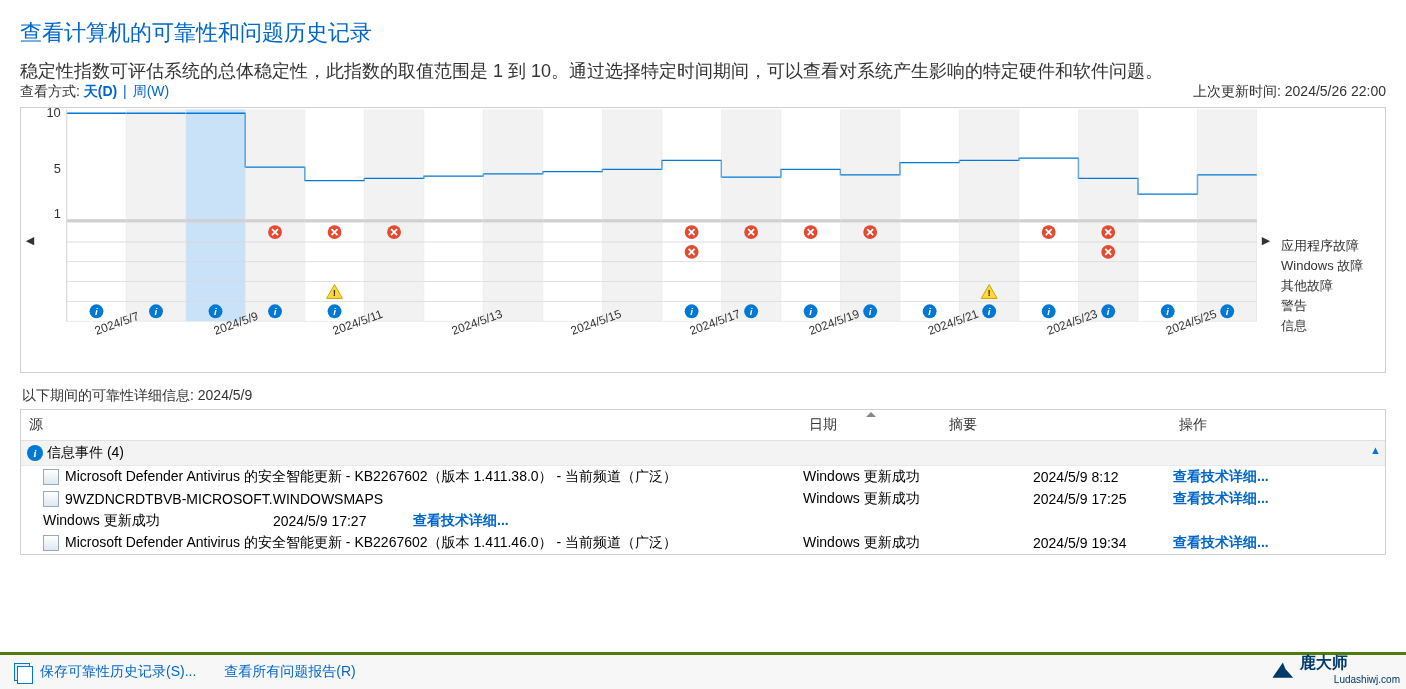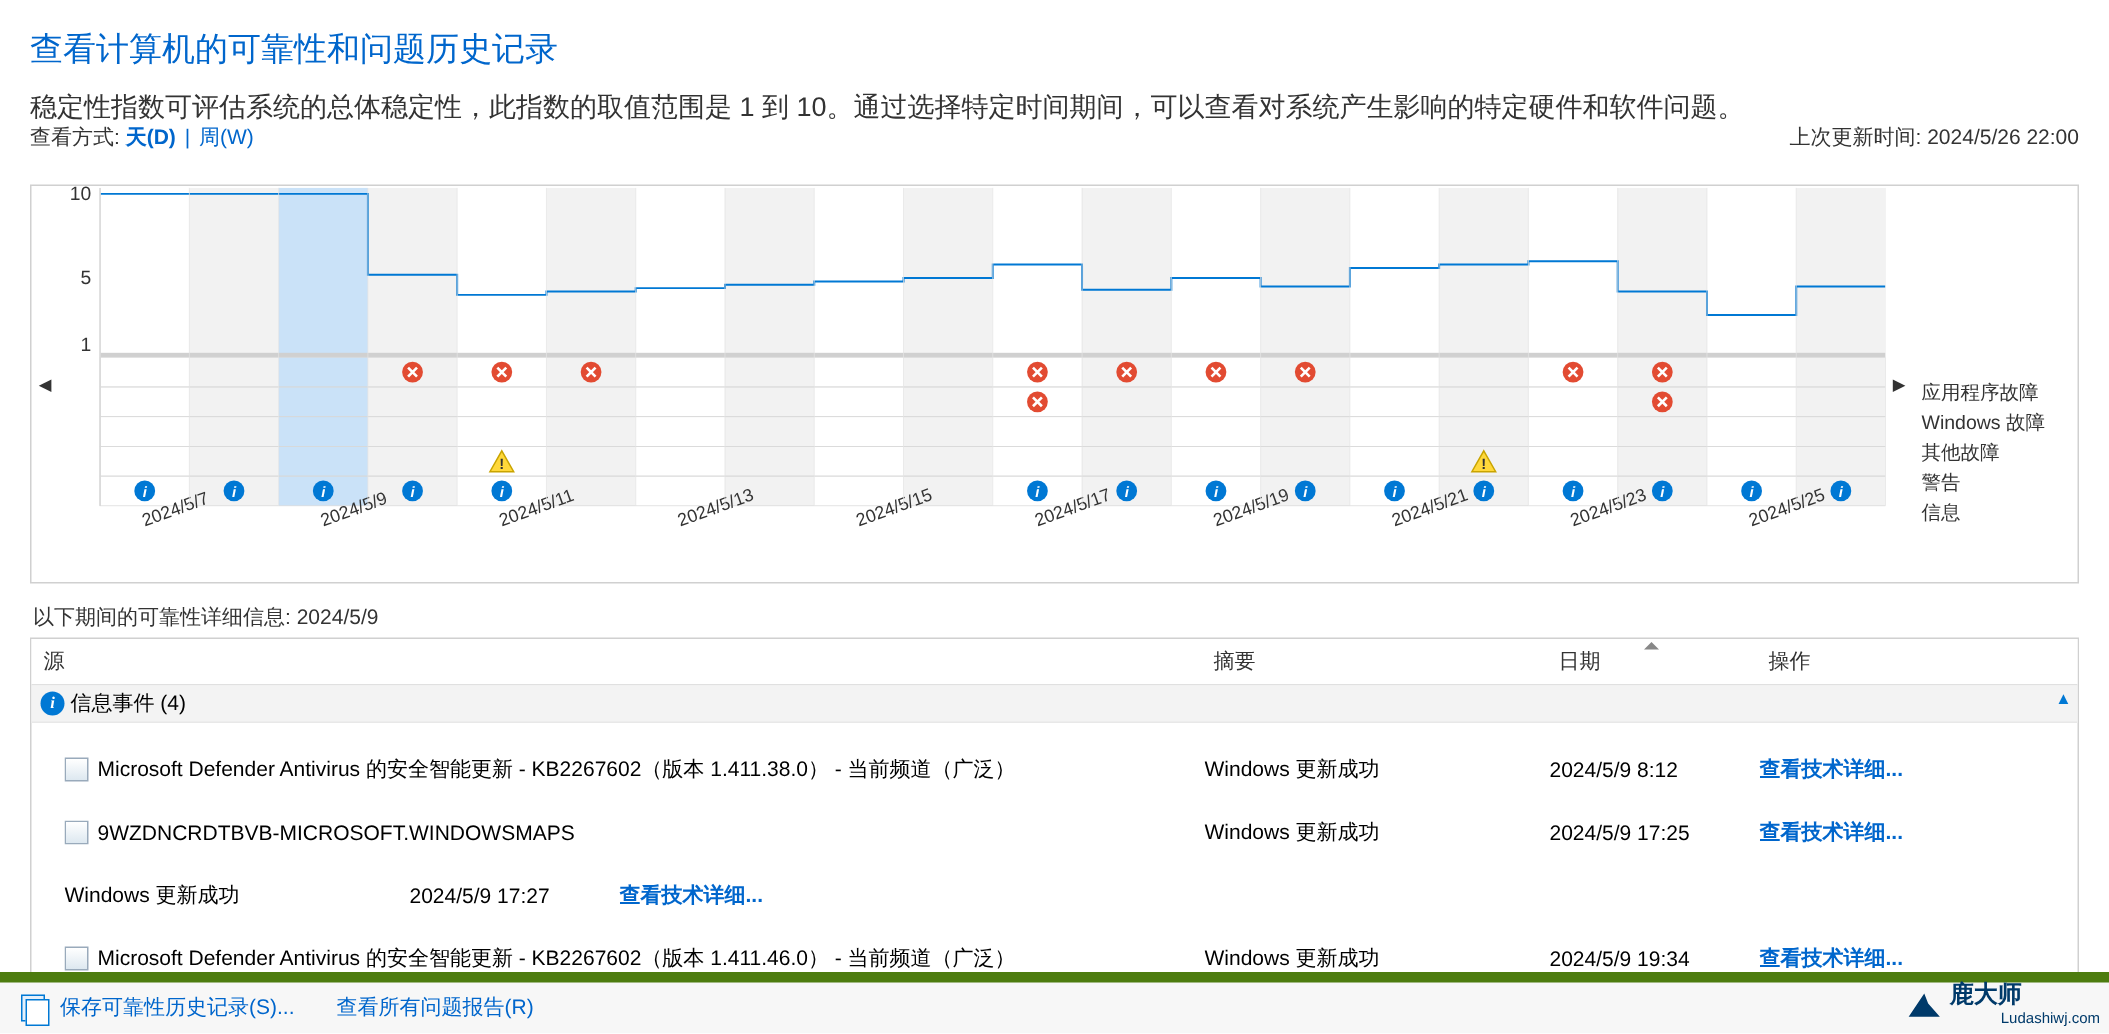--- a/index.html
+++ b/index.html
@@ -2,21 +2,21 @@
 <html><head>
 <meta charset="utf-8">
 <style>
 * { margin: 0; padding: 0; box-sizing: border-box; font-family: "Microsoft YaHei", "Segoe UI", sans-serif; }
 body { background: #fff; width: 1406px; height: 689px; overflow: hidden; position: relative; }
 
 .page { padding: 18px 20px 0 20px; }
 .title { color: #0066cc; font-size: 22px; font-weight: 400; margin-bottom: 11px; }
 .desc { font-size: 18px; color: #333; }
 
-.controls-row { display: flex; justify-content: space-between; font-size: 14px; margin-bottom: 22px; }
+.controls-row { display: flex; justify-content: space-between; font-size: 14px; margin-bottom: 6px; }
 .view-by { color: #333; }
 .view-by a { color: #0066cc; text-decoration: none; cursor: pointer; }
 .view-by .sep { color: #0066cc; margin: 0 2px; }
 .last-update { color: #333; }
 
 .chart-wrap { position: relative; display: flex; align-items: stretch; border: 1px solid #d0d0d0; }
 .nav-arrow { width: 18px; display: flex; align-items: center; justify-content: center; font-size: 11px; color: #333; cursor: pointer; user-select: none; }
 .chart-main { flex: 1; position: relative; }
 .legend-col { width: 110px; padding: 128px 6px 0 6px; font-size: 13px; color: #333; }
 .legend-col div { line-height: 20px; white-space: nowrap; }
@@ -31,30 +31,30 @@
 .th.sort::after { content: ""; position: absolute; top: 2px; left: 50%; transform: translateX(-50%); border-left: 5px solid transparent; border-right: 5px solid transparent; border-bottom: 5px solid #888; }
 .th-src { flex: 0 0 780px; }
 .th-sum { flex: 0 0 230px; }
 .th-date { flex: 0 0 140px; }
 .th-act { flex: 1; }
 
 .group-row { display: flex; align-items: center; background: #f3f3f3; border-bottom: 1px solid #e8e8e8; padding: 3px 6px; font-size: 14px; }
 .group-row .icon { margin-right: 4px; }
 .scroll-hint { position: absolute; right: 4px; top: 34px; font-size: 11px; color: #0078d4; }
 
-.data-row { display: flex; align-items: center; padding: 2px 6px 2px 22px; font-size: 14px; margin-top: 20px; }
+.data-row { display: flex; align-items: center; padding: 2px 6px 2px 22px; font-size: 14px; }
 .data-row .cell { white-space: nowrap; overflow: hidden; text-overflow: ellipsis; }
 .c-src { flex: 0 0 760px; display: flex; align-items: center; gap: 6px; }
 .c-sum { flex: 0 0 230px; }
 .c-date { flex: 0 0 140px; }
 .c-act { flex: 1; color: #0066cc; cursor: pointer; font-weight: bold; }
 
 .row-icon { width: 16px; height: 16px; display: inline-block; border: 1px solid #9ab; background: linear-gradient(#fff,#dde8f0); flex-shrink: 0; }
 
-.footer-bar { position: absolute; bottom: 0; left: 0; right: 0; border-top: 7px solid #4d7c0f; background: #f7f7f7; padding: 8px 14px; display: flex; align-items: center; gap: 28px; }
+.footer-bar { position: absolute; bottom: 0; left: 0; right: 0; border-top: 3px solid #4d7c0f; background: #f7f7f7; padding: 8px 14px; display: flex; align-items: center; gap: 28px; }
 .footer-bar .doc-icon { width: 16px; height: 18px; border: 1px solid #0078d4; background: #e6f0fa; position: relative; }
 .footer-bar .doc-icon::after { content: ""; position: absolute; right: -4px; bottom: -4px; width: 14px; height: 16px; border: 1px solid #0078d4; background: #fff; }
 .footer-bar a { color: #0066cc; text-decoration: none; font-size: 14px; cursor: pointer; }
 
 .watermark { position: absolute; right: 6px; bottom: 4px; font-size: 11px; color: #003a6a; display: flex; align-items: center; gap: 4px; }
 .watermark .logo { width: 26px; height: 22px; background: #003a6a; clip-path: polygon(10% 90%, 50% 20%, 60% 50%, 90% 90%); }
 .wm-text { font-weight: bold; font-size: 16px; }
 .wm-sub { font-size: 10px; margin-left: 34px; }
 
 .info-circle { display:inline-flex; width:16px; height:16px; border-radius:50%; background:#0078d4; color:#fff; align-items:center; justify-content:center; font-size:11px; font-weight:bold; font-style: italic; font-family: serif;}
@@ -217,22 +217,22 @@
   </div>
 
   <div class="details-label">
     <span>以下期间的可靠性详细信息:</span>
     <span>2024/5/9</span>
   </div>
 
   <div class="table-wrap">
     <div class="thead">
       <div class="th th-src">源</div>
+      <div class="th th-date sort">日期</div>
       <div class="th th-sum">摘要</div>
-      <div class="th th-date sort">日期</div>
       <div class="th th-act">操作</div>
     </div>
     <div class="group-row">
       <span class="info-circle icon">i</span>
       <span>信息事件 (4)</span>
       <span class="scroll-hint">▲</span>
     </div>
     <div id="rows">
         <div class="data-row">
           <div class="cell c-src">

